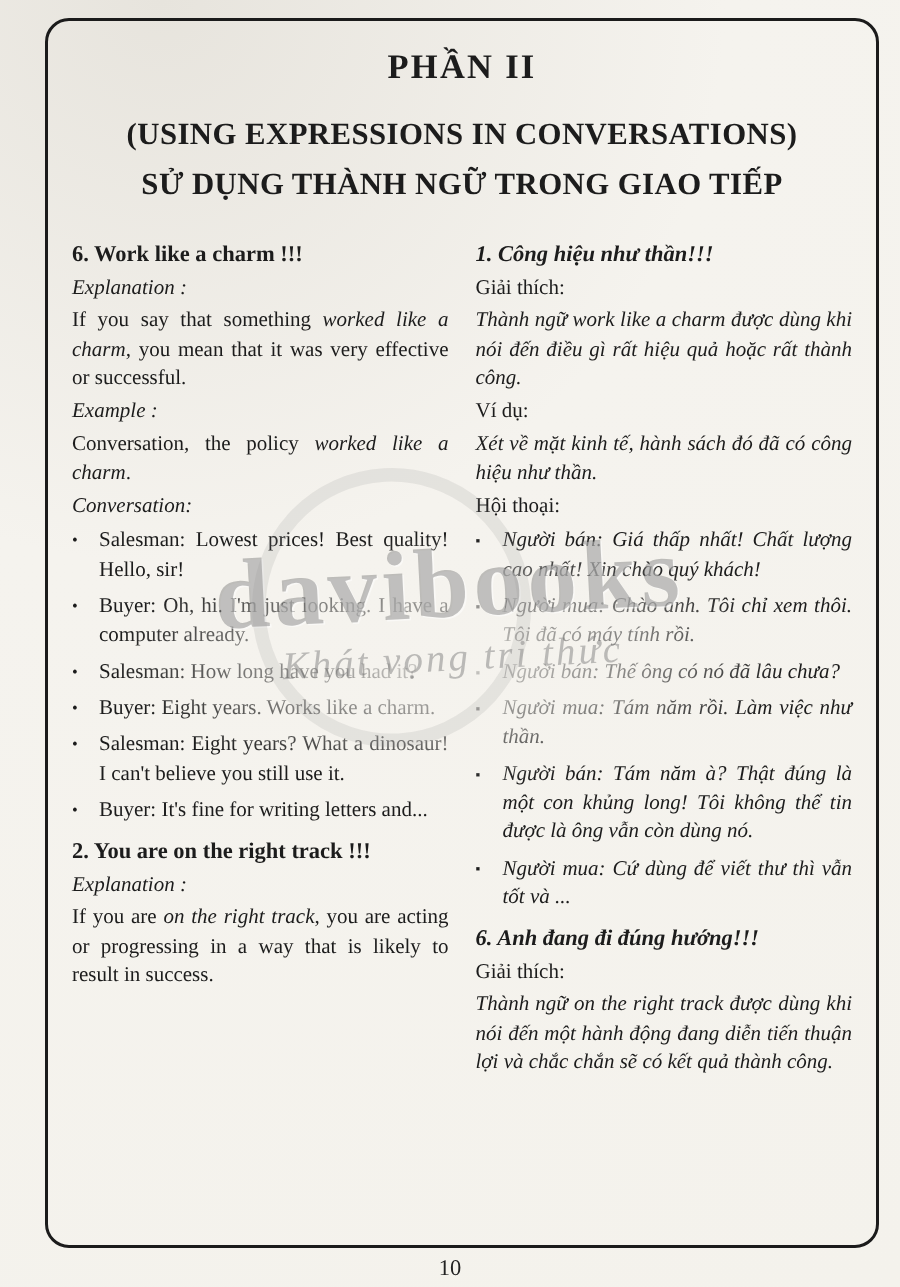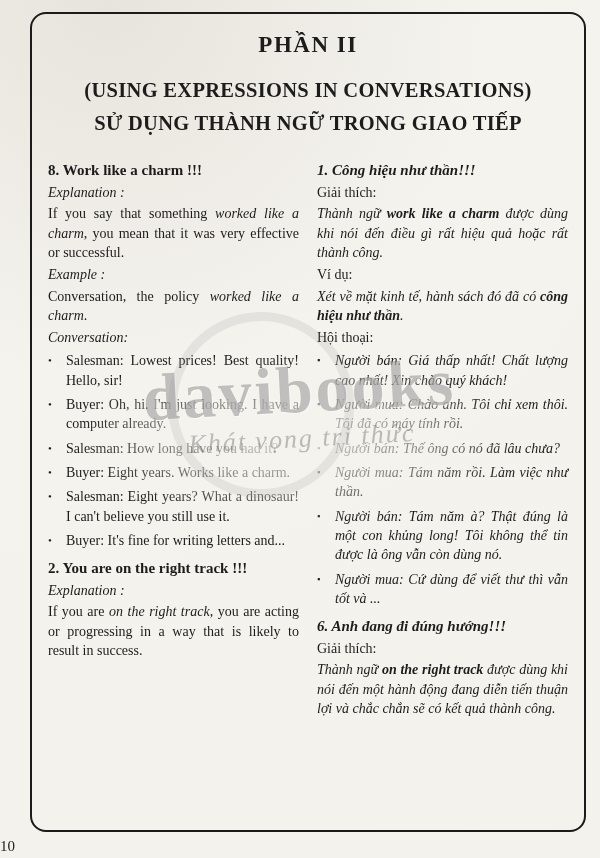--- a/index.html
+++ b/index.html
@@ -29,28 +29,28 @@
   .columns{display:flex;gap:18px;margin-top:16px;}
   .col{flex:1;min-width:0;font-size:14px;line-height:1.38;}
   .heading{font-weight:bold;font-size:15px;margin:8px 0 2px 0;}
   .col-right .heading{font-style:italic;}
   .label{margin:2px 0;}
   .col-left .label{font-style:italic;}
   .col-right .label{font-style:normal;}
   .body{margin:1px 0 3px 0;text-align:justify;}
   .col-right .body{font-style:italic;}
   .col-left .phrase{font-style:italic;}
-  .col-right .phrase{font-weight:bold;}
+  .col-right .phrase{font-weight:normal;}
   .dlg{display:flex;gap:9px;margin:4px 0 5px 0;}
   .col-right .dlg{font-style:italic;}
   .bullet{flex:0 0 9px;font-size:11px;line-height:19px;font-style:normal;}
   .col-right .bullet{font-size:9px;}
   .dlg-text{margin:0;text-align:justify;flex:1;}
   .page-number{
-    position:absolute;left:0;right:0;bottom:3px;text-align:left;
+    position:absolute;left:0;right:0;bottom:3px;text-align:center;
     font-size:15px;color:#222;
   }
   .fade-overlay{
     position:absolute;left:0;right:0;top:300px;height:280px;
     background:radial-gradient(ellipse 300px 110px at 50% 50%,
       rgba(245,243,238,0.85) 0%, rgba(245,243,238,0.45) 45%, rgba(245,243,238,0) 75%);
     pointer-events:none;
   }
   .watermark{
     position:absolute;left:0;right:0;top:352px;text-align:center;
@@ -76,21 +76,21 @@
 <div class="page">
   <div class="frame">
 
     <div class="part-title">PHẦN II</div>
     <div class="main-title">(USING EXPRESSIONS IN CONVERSATIONS)</div>
     <div class="main-title">SỬ DỤNG THÀNH NGỮ TRONG GIAO TIẾP</div>
 
     <div class="columns">
 
       <div class="col col-left">
-        <p class="heading">8. Work like a charm !!!</p>
+        <p class="heading">6. Work like a charm !!!</p>
         <p class="label">Explanation :</p>
         <p class="body"><span>If you say that something </span><span class="phrase">worked like a charm</span><span>, you mean that it was very effective or successful.</span></p>
         <p class="label">Example :</p>
         <p class="body"><span>Conversation, the policy </span><span class="phrase">worked like a charm</span><span>.</span></p>
         <p class="label">Conversation:</p>
 
         <div class="dlg">
           <span class="bullet">•</span>
           <p class="dlg-text"><span>Salesman:</span> <span>Lowest prices! Best quality! Hello, sir!</span></p>
         </div>

